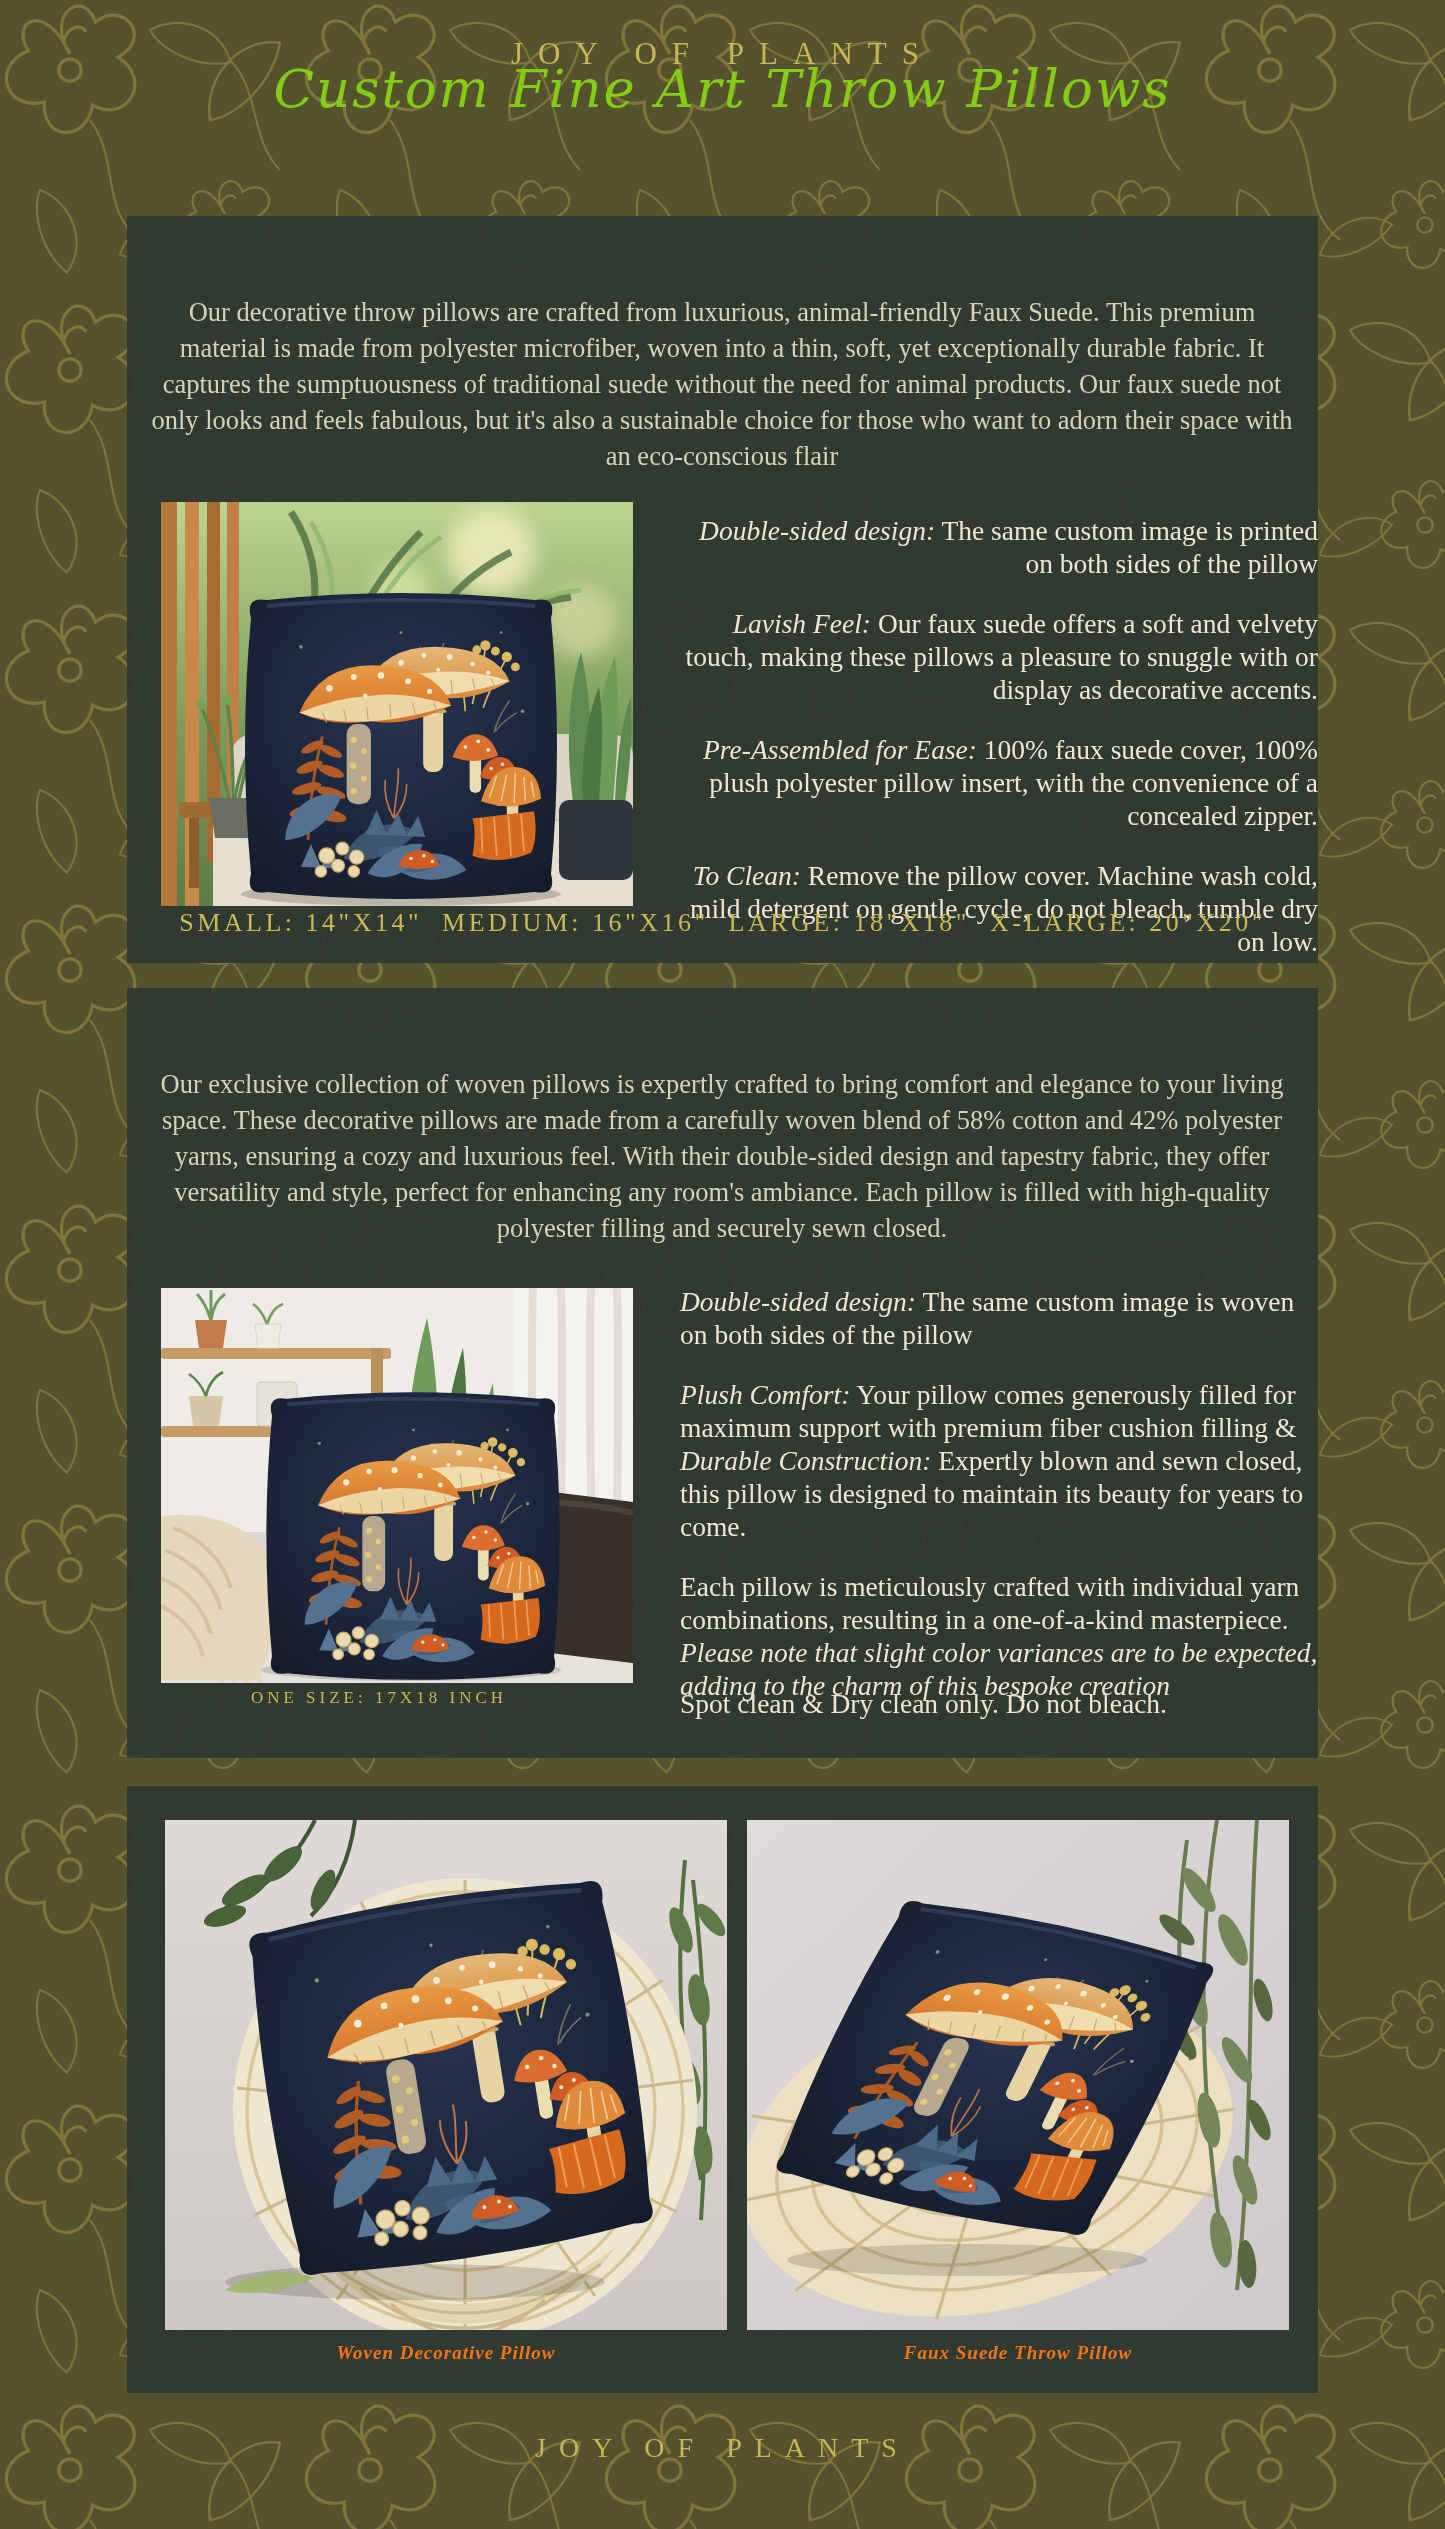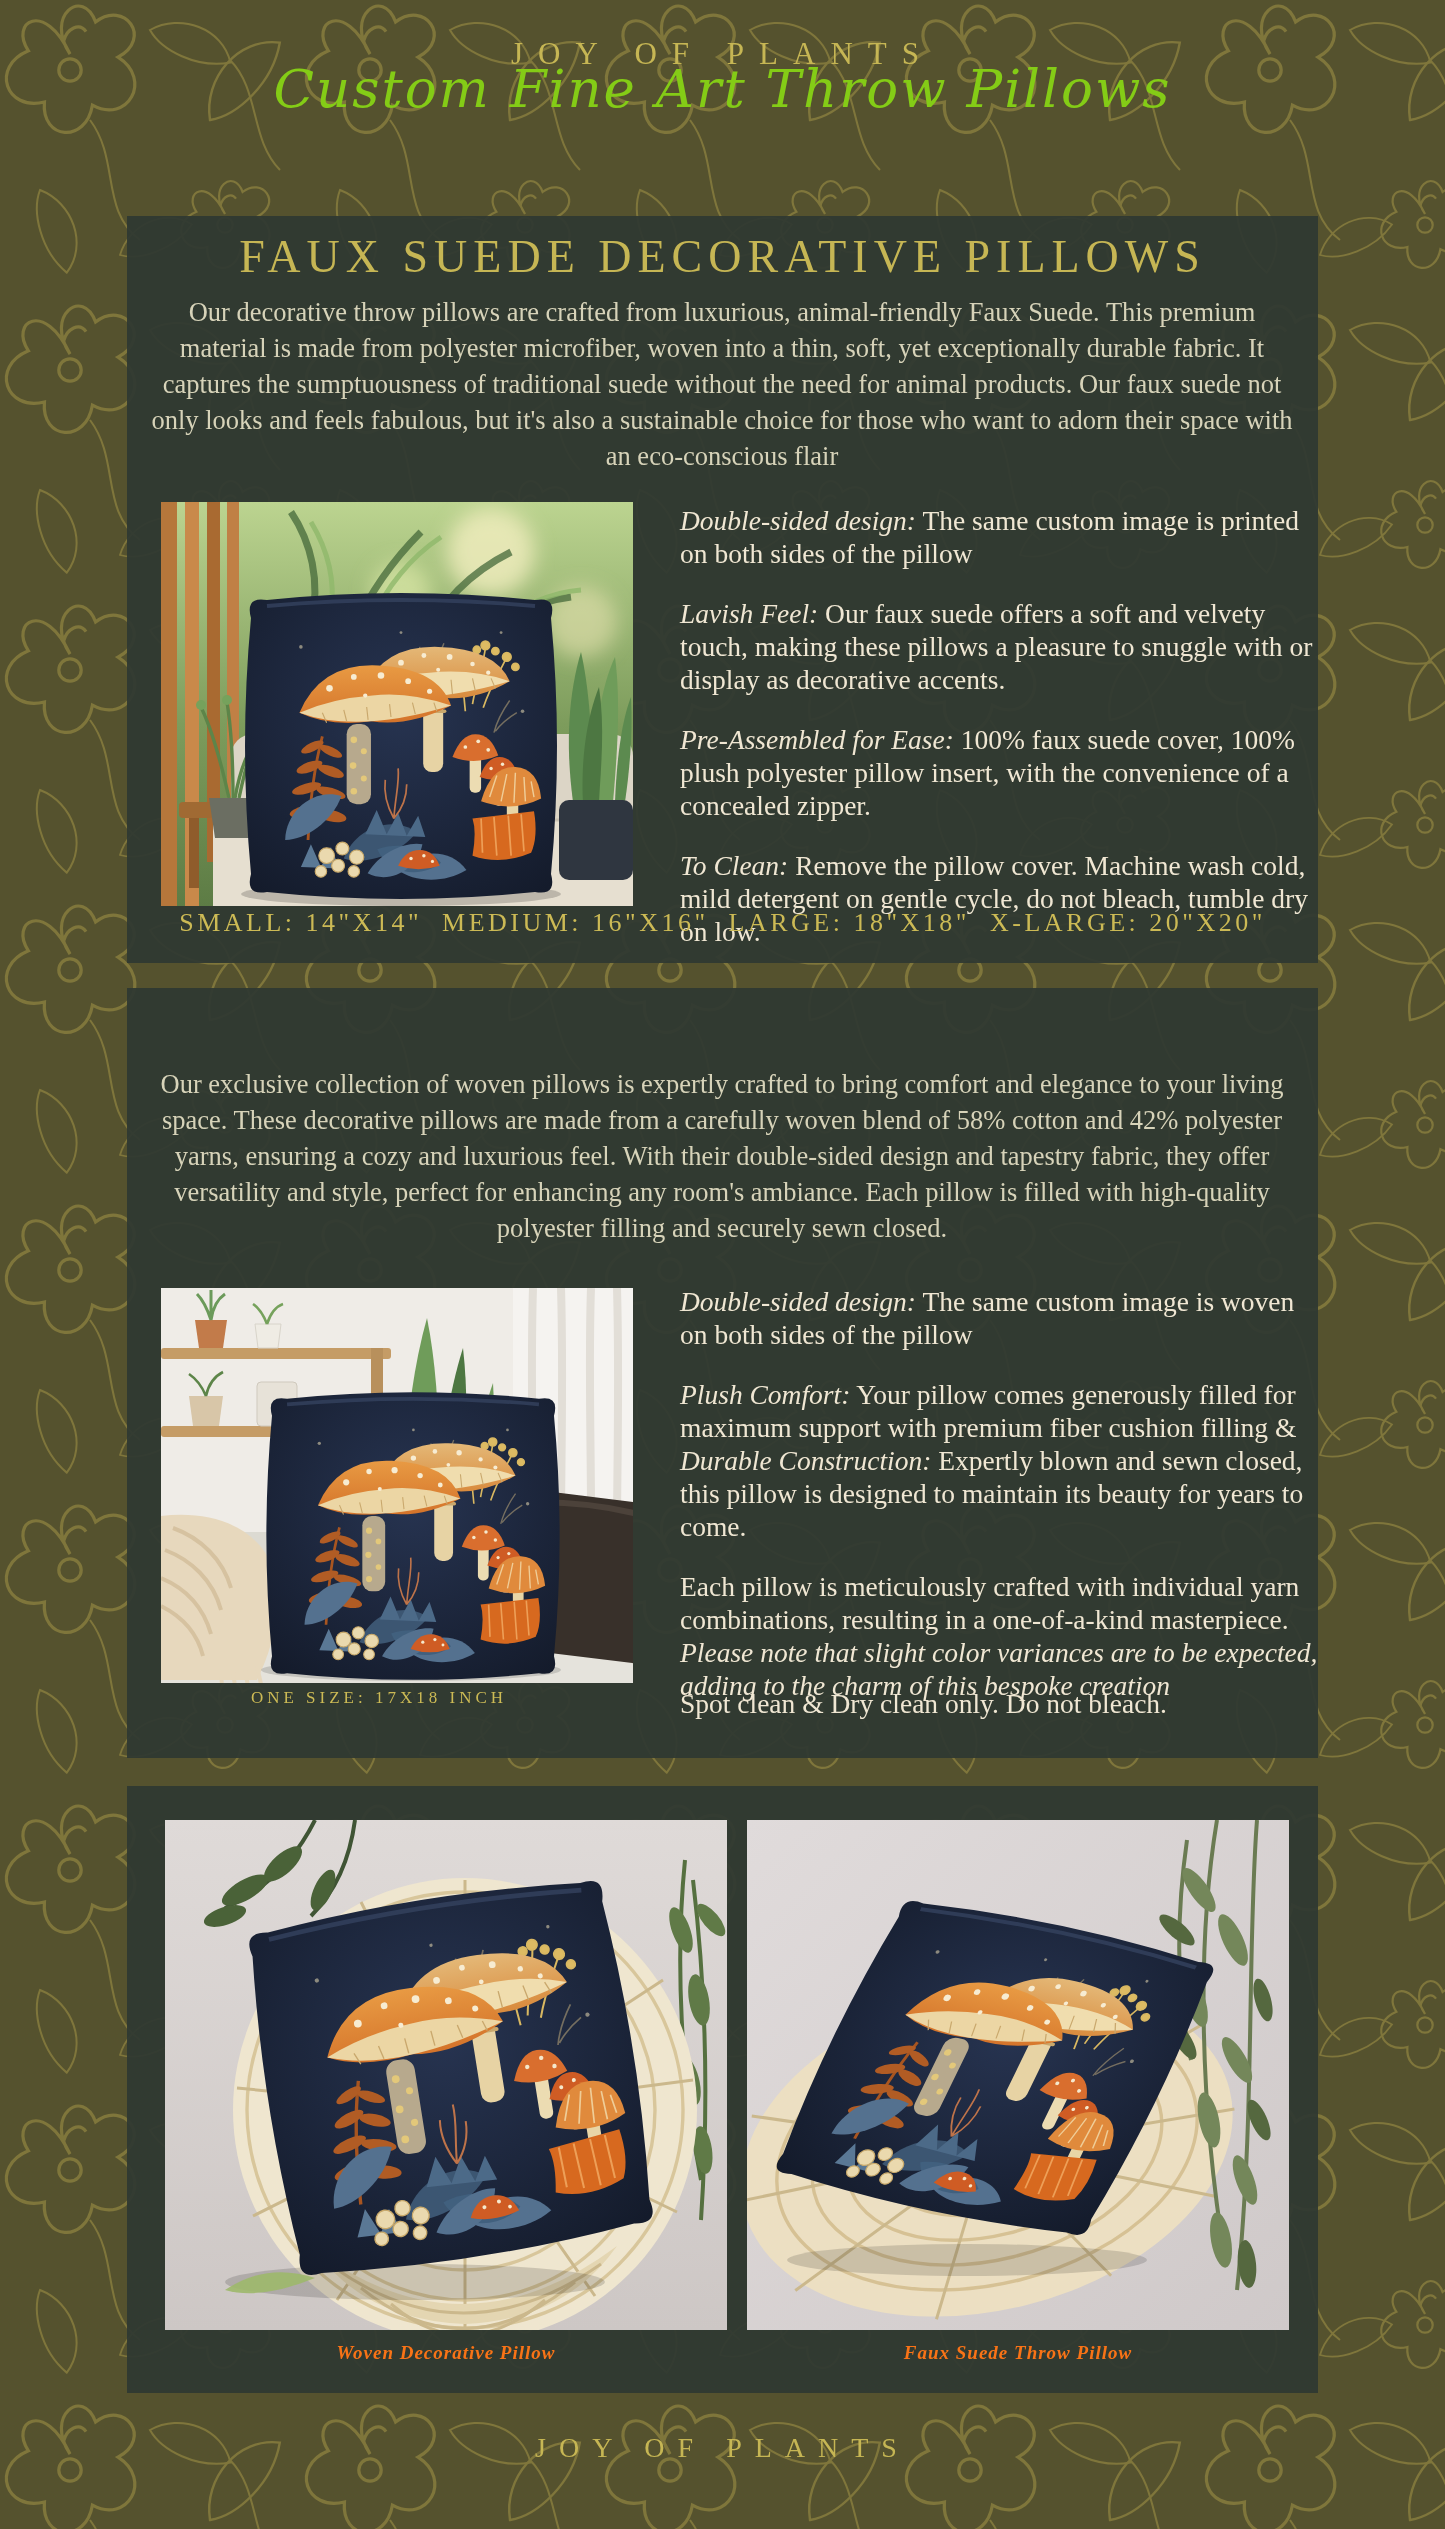--- a/index.html
+++ b/index.html
@@ -38,21 +38,21 @@
     position:absolute; top:78px; left:15px; width:1160px; margin:0; text-align:center;
     color:var(--body_text); font-size:26.5px; line-height:1.36;
   }
   .photo{position:absolute; overflow:hidden; background:#777;}
   .photo svg{display:block;}
   .photo-1{left:34px; top:286px; width:472px; height:404px;}
   .photo-2{left:34px; top:300px; width:472px; height:395px;}
   .photo-g-left{left:38px; top:34px; width:562px; height:510px;}
   .photo-g-right{left:620px; top:34px; width:542px; height:510px;}
   .features{position:absolute; left:553px; width:638px; color:var(--cream);}
-  .features-1{top:288px;}
+  .features-1{top:298px;text-align:right;}
   .features-2{top:297px;}
   .feature{margin:0 0 27px 0; font-size:27.5px; line-height:1.2;}
   .feature:last-child{margin-bottom:0;}
   .it{font-style:italic;}
   .gap-after{}
   .sizes-line{
     position:absolute; top:692px; left:0; width:100%; text-align:center;
     color:#ccba55; font-size:26px; letter-spacing:3.5px; white-space:pre-wrap;
   }
   .size-care-row{position:absolute; top:700px; left:0; width:100%;}
@@ -271,21 +271,20 @@
   </svg>
 
   <svg class="bgpattern" width="1445" height="2529">
     <rect width="1445" height="2529" fill="url(#floral)"></rect>
   </svg>
 
   <div class="brand brand-top">JOY OF PLANTS</div>
   <div class="tagline">Custom Fine Art Throw Pillows</div>
 
   <section class="panel panel-1">
-    <h2 class="section-title">FAUX SUEDE DECORATIVE PILLOWS</h2>
     <p class="intro">Our decorative throw pillows are crafted from luxurious, animal-friendly Faux Suede. This premium material is made from polyester microfiber, woven into a thin, soft, yet exceptionally durable fabric. It captures the sumptuousness of traditional suede without the need for animal products. Our faux suede not only looks and feels fabulous, but it's also a sustainable choice for those who want to adorn their space with an eco-conscious flair</p>
 
     <div class="photo photo-1">
       <svg viewBox="0 0 472 404" width="472" height="404">
         <defs>
           <linearGradient id="s1bg" x1="0" y1="0" x2="0" y2="1">
             <stop offset="0%" stop-color="#bcd490"></stop>
               <stop offset="55%" stop-color="#7d9c5c"></stop>
               <stop offset="100%" stop-color="#5d7c45"></stop>
           </linearGradient>

